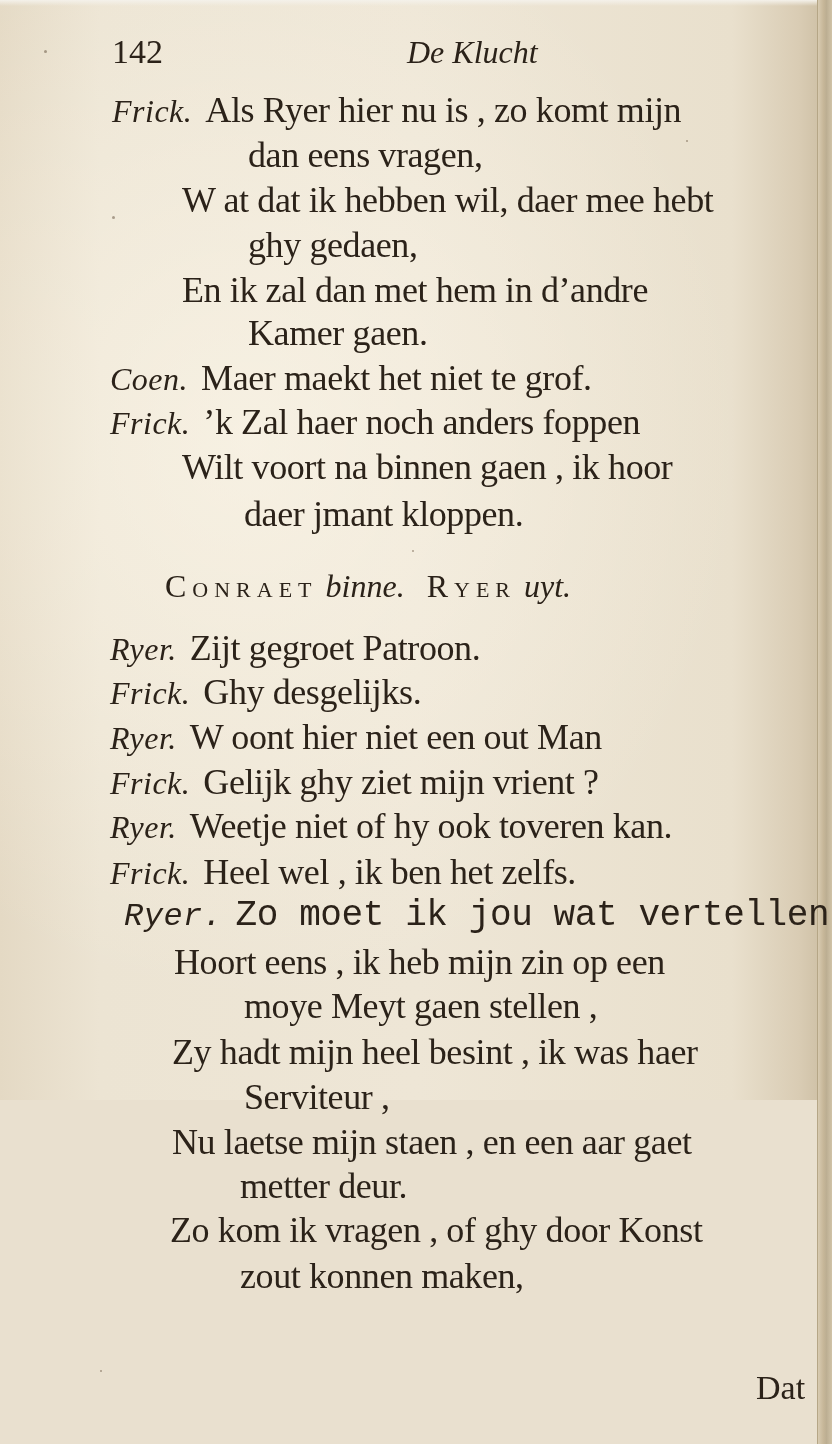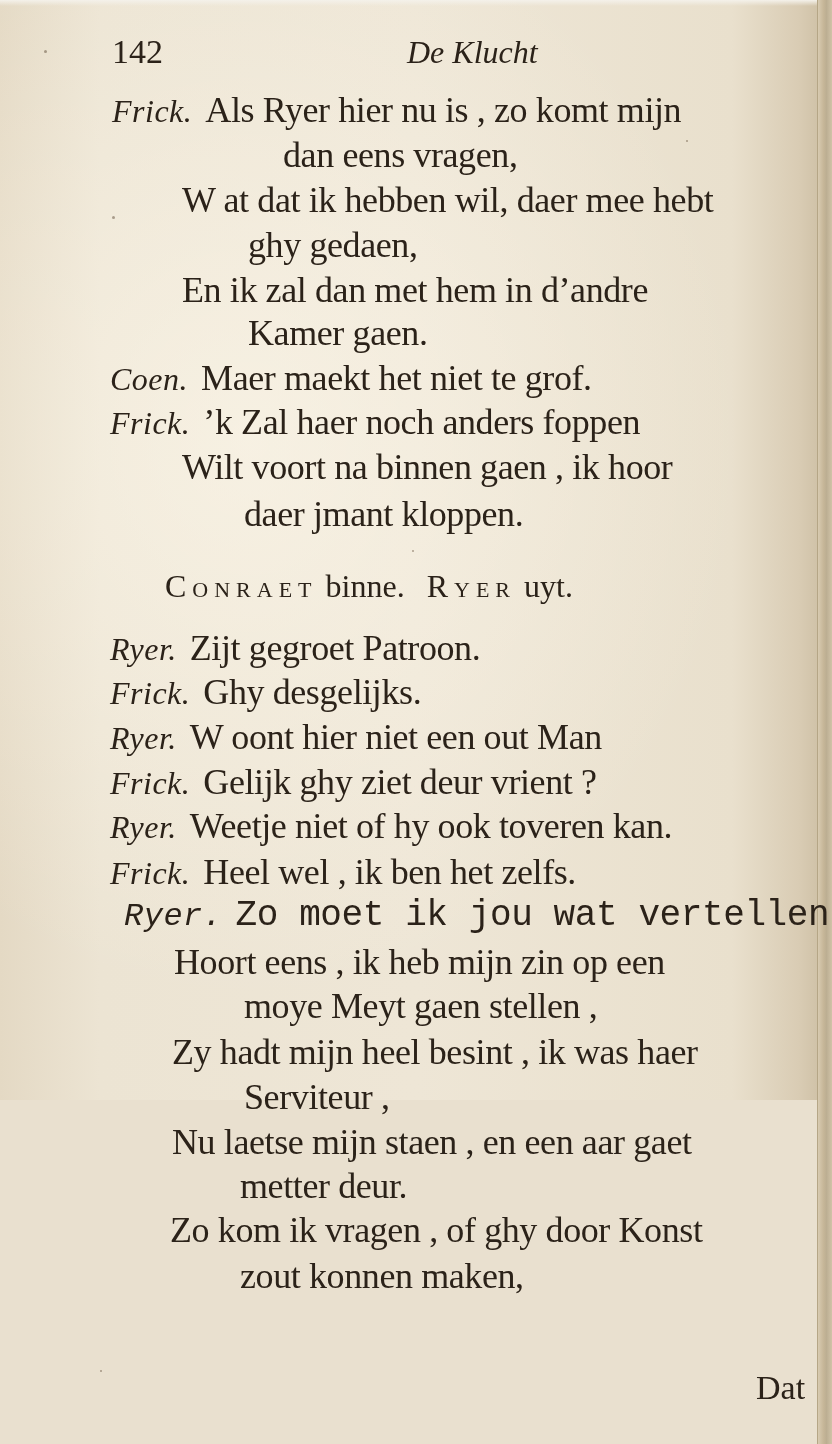--- a/index.html
+++ b/index.html
@@ -84,20 +84,21 @@
       font-family: "Liberation Serif", serif;
       font-size: 32px;
       line-height: 40px;
       color: #2b2219;
     }
     .stage .sc {
       letter-spacing: 6px;
       font-variant: small-caps;
     }
     .stage .it {
+      font-style: italic;
       margin-right: 14px;
       text-align: right;
     }
     .catchword {
       position: absolute;
       left: 756px;
       top: 1336px;
       font-family: "Liberation Serif", serif;
       font-size: 34px;
       line-height: 40px;
@@ -125,21 +126,21 @@
   <div class="speck" style="left:100px;top:1370px;width:2px;height:2px;"></div>
 
   <div class="running-head">
     <span class="page-number">142</span>
     <span class="running-title">De Klucht</span>
   </div>
 
   <div class="line" style="left:112px;top:90px;">
     <span class="speaker">Frick.</span><span>Als Ryer hier nu is , zo komt mijn</span>
   </div>
-  <div class="line" style="left:248px;top:135px;margin-left:35px;">
+  <div class="line" style="left:248px;top:135px;">
     <span>dan eens vragen,</span>
   </div>
   <div class="line" style="left:182px;top:180px;">
     <span>W at dat ik hebben wil, daer mee hebt</span>
   </div>
   <div class="line" style="left:248px;top:225px;">
     <span>ghy gedaen,</span>
   </div>
   <div class="line" style="left:182px;top:270px;">
     <span>En ik zal  dan  met hem in d’andre</span>
@@ -170,21 +171,21 @@
   <div class="line" style="left:110px;top:628px;">
     <span class="speaker">Ryer.</span><span>Zijt gegroet  Patroon.</span>
   </div>
   <div class="line" style="left:110px;top:672px;">
     <span class="speaker">Frick.</span><span>Ghy desgelijks.</span>
   </div>
   <div class="line" style="left:110px;top:717px;">
     <span class="speaker">Ryer.</span><span>W oont hier niet een out Man</span>
   </div>
   <div class="line" style="left:110px;top:762px;">
-    <span class="speaker">Frick.</span><span>Gelijk ghy ziet deur vrient ?</span>
+    <span class="speaker">Frick.</span><span>Gelijk ghy ziet mijn vrient ?</span>
   </div>
   <div class="line" style="left:110px;top:806px;">
     <span class="speaker">Ryer.</span><span>Weetje niet of hy ook toveren  kan.</span>
   </div>
   <div class="line" style="left:110px;top:852px;">
     <span class="speaker">Frick.</span><span>Heel wel , ik ben het zelfs.</span>
   </div>
   <div class="line" style="left:124px;top:896px;font-family:Liberation Mono, monospace;">
     <span class="speaker">Ryer.</span><span>Zo moet ik jou wat vertellen.</span>
   </div>

